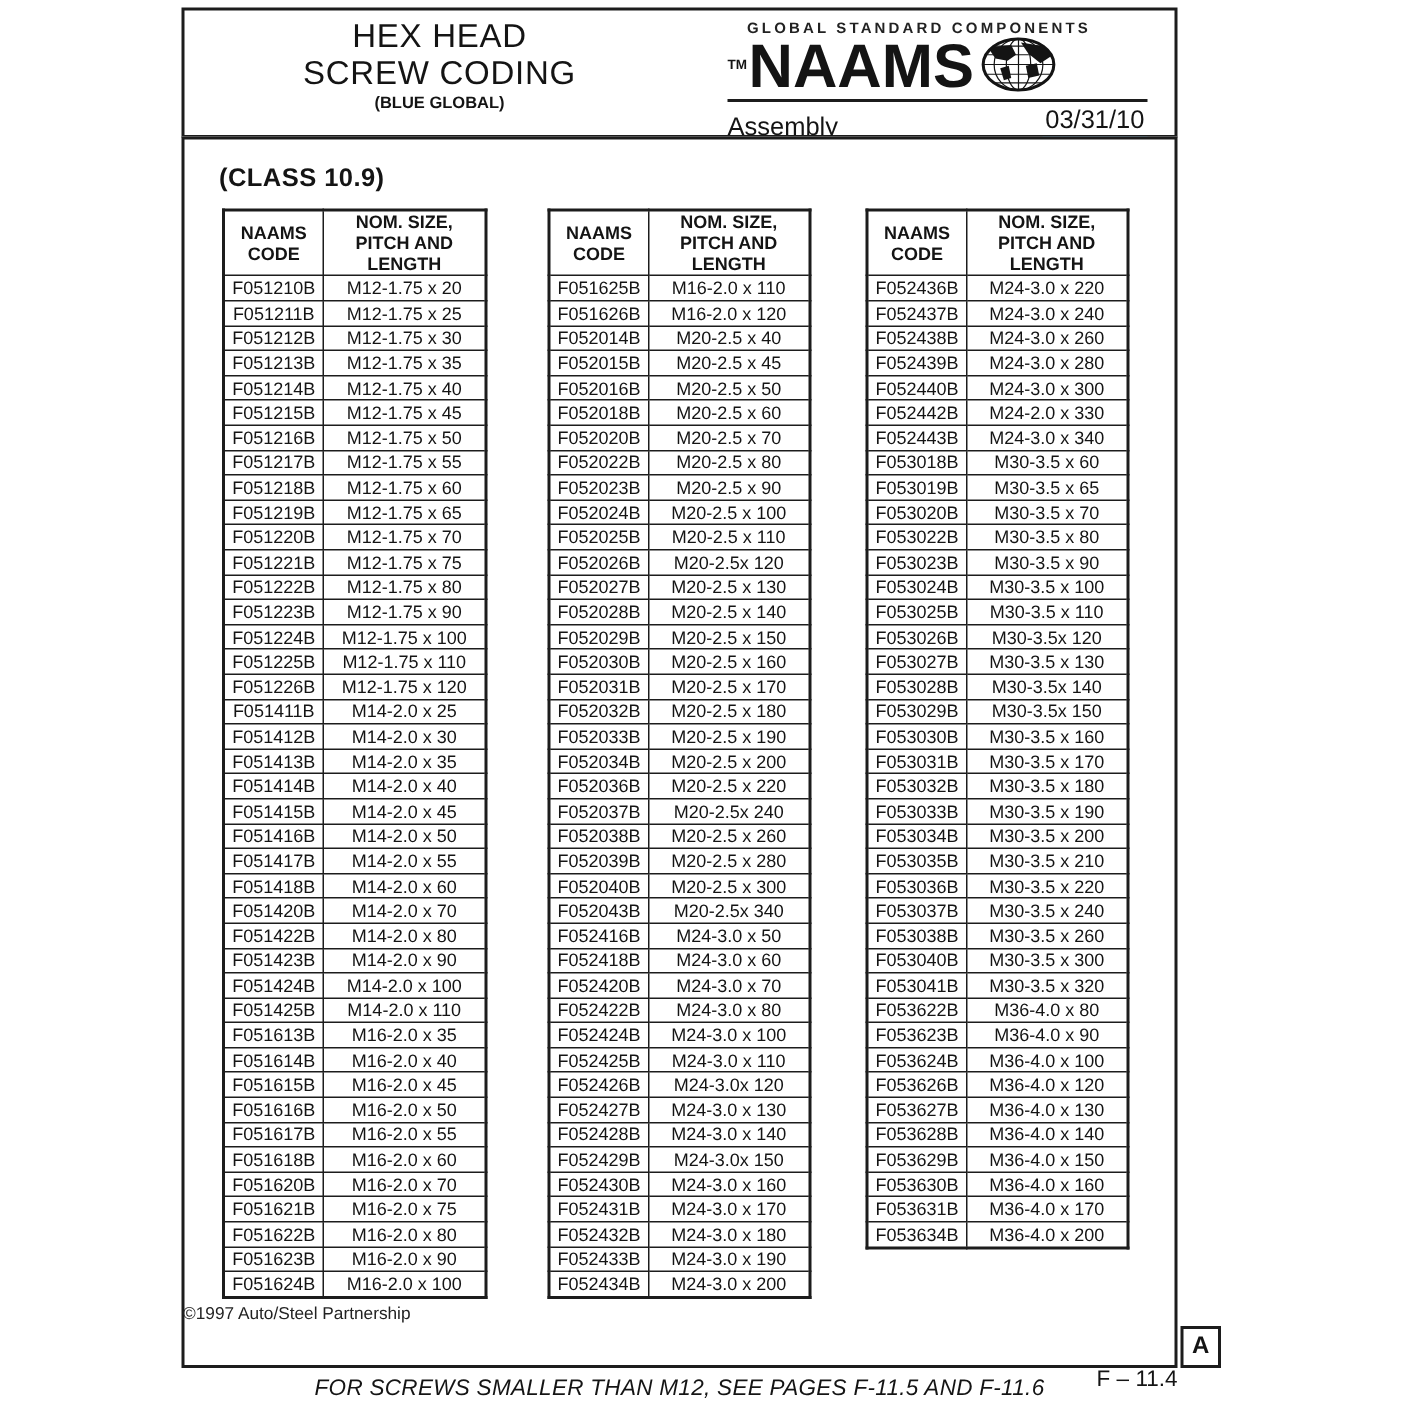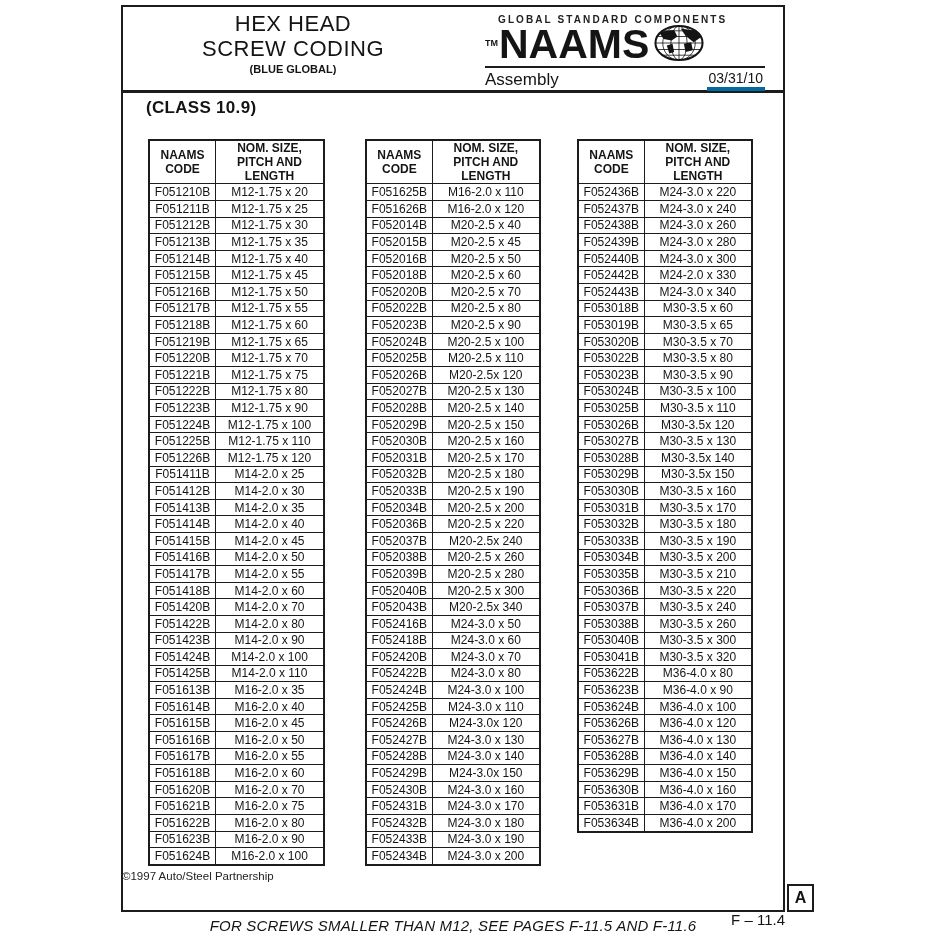--- a/index.html
+++ b/index.html
@@ -22,30 +22,30 @@
   .brand-tagline {
     font-size:10px; font-weight:bold; letter-spacing:2.1px; color:#222;
     margin-left:13px; white-space:nowrap;
   }
   .brand-row { display:flex; align-items:center; margin-top:0px; height:40px; }
   .brand-tm { font-size:9px; font-weight:bold; margin-bottom:5px; margin-right:1px; }
   .brand-name { font-size:41px; font-weight:bold; line-height:.92; letter-spacing:0; }
   .brand-globe { margin-left:4px; margin-bottom:0px; }
   .brand-rule { border-top:2.5px solid #1c1c1c; margin-top:1px; }
   .brand-bottom {
-    display:flex; justify-content:space-between; margin-top:2px;
+    display:flex; justify-content:space-between; align-items:flex-end; margin-top:2px;
   }
   .brand-division { font-size:17px; }
-  .brand-date { font-size:14px; border-bottom:4px solid #0369a1; padding:0 2px 1px 2px; }
+  .brand-date { font-size:17px; border-bottom:4px solid #0369a1; padding:0 2px 1px 2px; }
   
   .main-box {
     position:absolute; left:121px; top:91px; width:664px; height:821px;
     border:2px solid #1c1c1c; box-sizing:border-box; background:#fff;
   }
-  .class-label { position:absolute; left:23px; top:5px; font-size:17px; font-weight:bold; letter-spacing:.3px; }
+  .class-label { position:absolute; left:23px; top:16px; font-size:17px; font-weight:bold; letter-spacing:.3px; }
   .tbl-wrap { position:absolute; top:46px; }
   .tbl-wrap.t0 { left:25px;  width:177px; }
   .tbl-wrap.t1 { left:242px; width:176px; }
   .tbl-wrap.t2 { left:454px; width:176px; }
   table.naams-table {
     border-collapse:collapse; width:100%; table-layout:fixed;
     border:2px solid #1c1c1c; background:#fff;
   }
   table.naams-table th {
     border:1px solid #1c1c1c; font-size:12px; font-weight:bold;

